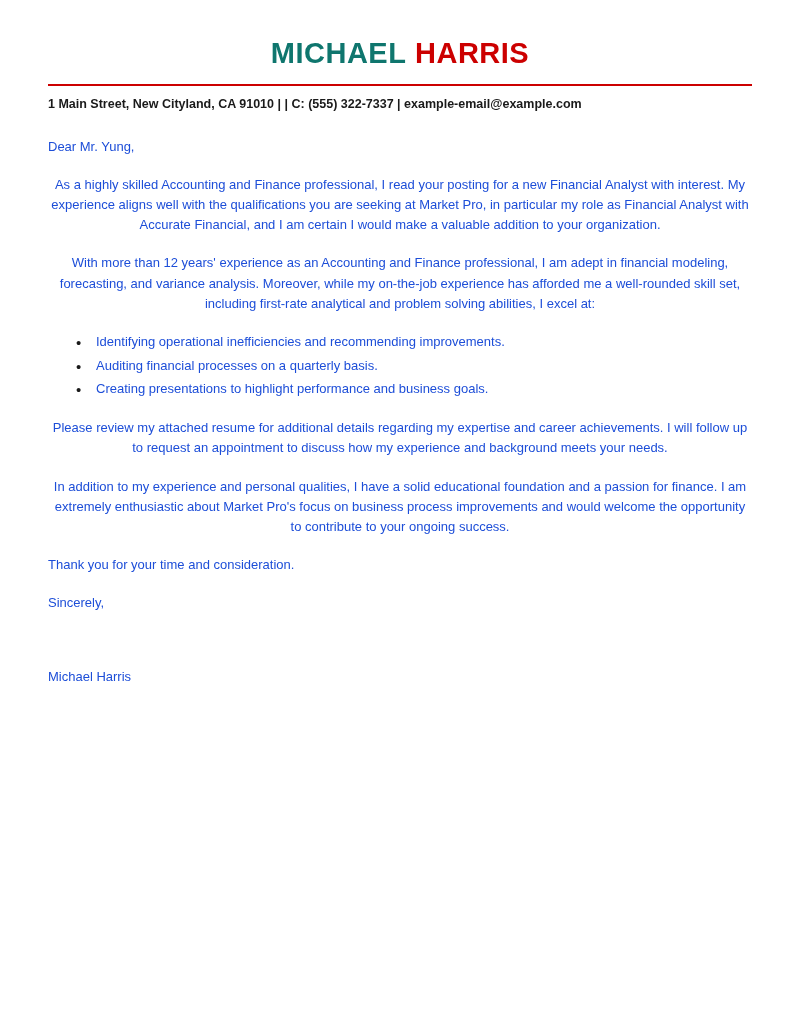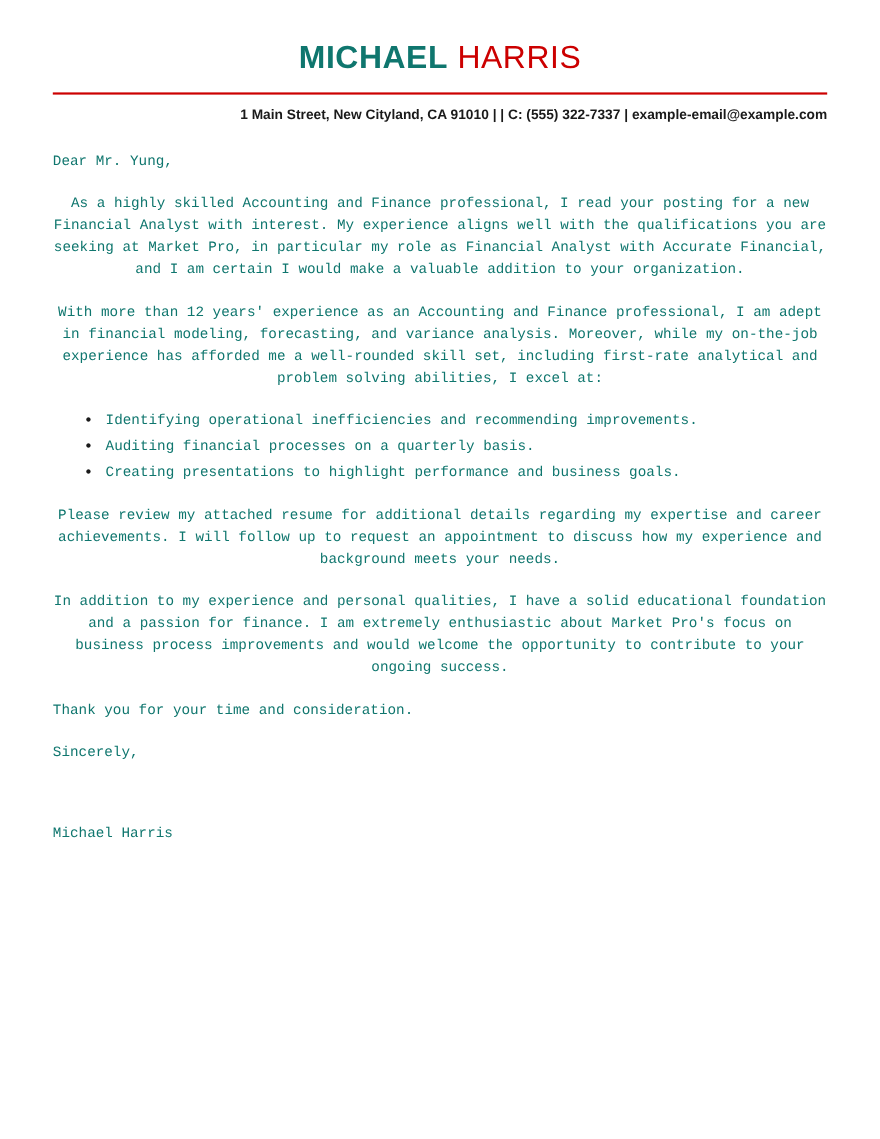--- a/index.html
+++ b/index.html
@@ -32,45 +32,44 @@
     line-height: 1.1;
     margin-bottom: 14px;
     white-space: nowrap;
   }
   .name .first {
     color: #0f766e;
     font-weight: bold;
   }
   .name .last {
     color: #cc0000;
-    font-weight: normal;
+    font-weight: bold;
   }
   .rule {
     border: none;
     border-top: 2px solid #cc0000;
     margin: 0 0 11px 0;
     height: 0;
   }
   .contact {
-    text-align: right;
+    text-align: left;
     font-size: 12.5px;
     color: #1a1a1a;
     font-weight: bold;
     white-space: nowrap;
     margin-bottom: 26px;
   }
   .contact .sep {
     font-weight: bold;
     color: #1a1a1a;
   }
   .body-text {
     font-size: 13px;
     line-height: 1.55;
-    color: #0f766e;
-    font-family: Liberation Mono, monospace;
+    color: #1d4ed8;
   }
   .salutation {
     margin: 0 0 18px 0;
   }
   .para {
     margin: 0 0 18px 0;
     text-align: center;
   }
   ul.bullets {
     margin: 0 0 18px 0;

